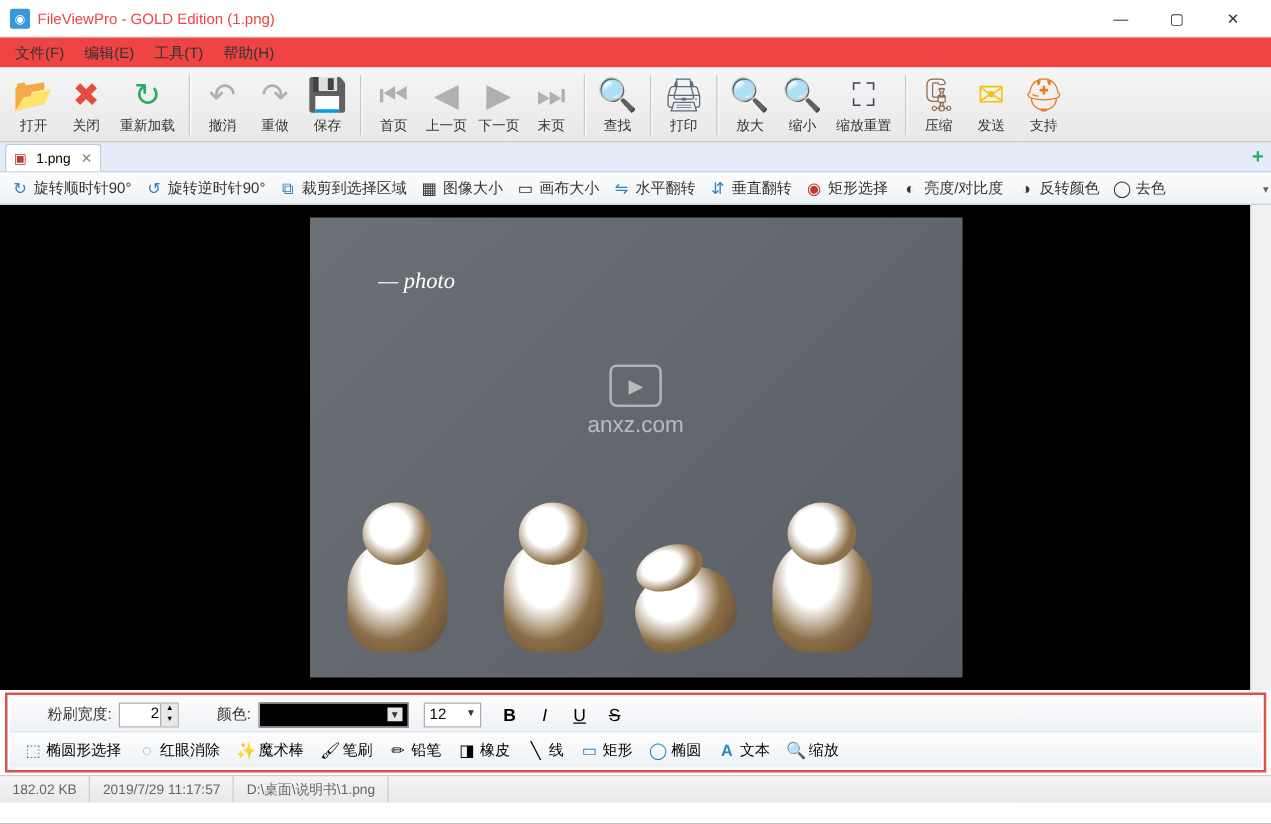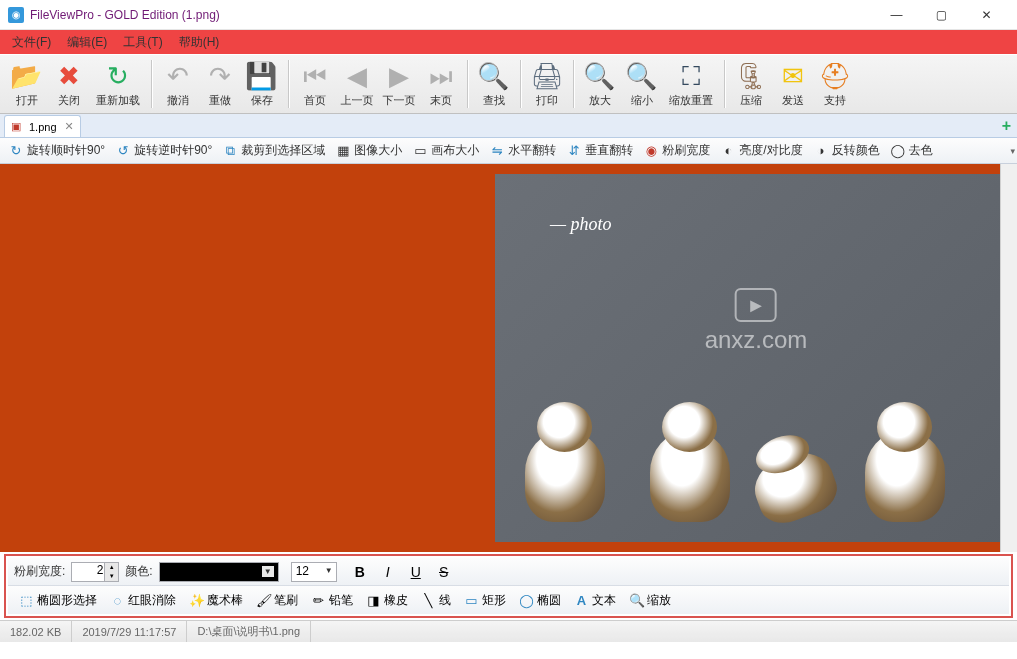--- a/index.html
+++ b/index.html
@@ -1,21 +1,21 @@
 <!DOCTYPE html>
 <html><head>
 <meta charset="utf-8">
 <style>
 * { margin: 0; padding: 0; box-sizing: border-box; font-family: "Microsoft YaHei", "Segoe UI", Arial, sans-serif; }
 body { width: 1017px; height: 659px; overflow: hidden; background: #fff; font-size: 12px; }
 
 .titlebar { height: 30px; background: #fff; display: flex; align-items: center; padding: 0 8px; border-bottom: 1px solid #e5e5e5; }
 .titlebar .app-icon { width: 16px; height: 16px; background: #3498db; border-radius: 2px; margin-right: 6px; display: flex; align-items: center; justify-content: center; }
 .titlebar .app-icon::before { content: "◉"; color: #fff; font-size: 10px; }
-.titlebar .title { color: #701a75; flex: 1; }
+.titlebar .title { color: #ef4444; flex: 1; }
 .titlebar .win-controls { display: flex; gap: 0; }
 .titlebar .win-btn { width: 45px; height: 28px; display: flex; align-items: center; justify-content: center; color: #333; }
 
 .menubar { height: 24px; display: flex; align-items: center; padding: 0 4px; background: #ef4444; }
 .menubar .menu-item { padding: 2px 8px; color: #333; }
 
 .main-toolbar { height: 60px; background: linear-gradient(#f5f5f5,#e8e8e8); border-top: 1px solid #fff; border-bottom: 1px solid #c0c0c0; display: flex; align-items: center; padding: 2px 4px; gap: 0; }
 .tb-group { display: flex; align-items: center; gap: 4px; padding: 0 4px; }
 .tb-sep { width: 1px; height: 48px; background: #c8c8c8; margin: 0 3px; box-shadow: 1px 0 0 #fff; }
 .tb-btn { display: flex; flex-direction: column; align-items: center; justify-content: center; width: 38px; height: 54px; border-radius: 2px; }
@@ -28,34 +28,34 @@
 .tab .file-ico { width: 14px; height: 14px; color: #c0392b; }
 .tab .close-x { color: #888; font-size: 11px; margin-left: 4px; }
 .tabstrip .add-tab { position: absolute; right: 6px; top: 3px; color: #27ae60; font-size: 16px; font-weight: bold; }
 
 .edit-toolbar { height: 26px; background: linear-gradient(#fdfdfd,#eef1f5); border-bottom: 1px solid #c8d0dc; display: flex; align-items: center; padding: 0 4px; gap: 2px; font-size: 12px; color: #333; }
 .edit-toolbar .etb-item { display: flex; align-items: center; gap: 3px; padding: 2px 4px; white-space: nowrap; }
 .edit-toolbar .etb-ico { width: 16px; height: 16px; display: flex; align-items: center; justify-content: center; font-size: 13px; }
 .edit-toolbar .chev { font-size: 9px; color: #666; position: absolute; right: 2px; }
 .edit-toolbar { position: relative; }
 
-.canvas-area { height: 388px; background: #c2410c; position: relative; overflow: hidden; display: flex; align-items: center; justify-content: flex-end; }
+.canvas-area { height: 388px; background: #000000; position: relative; overflow: hidden; display: flex; align-items: center; justify-content: center; }
 .image-view { width: 522px; height: 368px; background: linear-gradient(135deg,#6b7077 0%,#5a5f66 100%); position: relative; overflow: hidden; display: flex; align-items: flex-end; justify-content: center; }
 .puppy { position: absolute; bottom: 20px; }
 .puppy-body { width: 80px; height: 90px; background: radial-gradient(ellipse at 40% 30%, #fff 30%, #8b6f47 60%, #5a4530 100%); border-radius: 45% 45% 35% 35%; position: relative; }
 .puppy-head { width: 55px; height: 50px; background: radial-gradient(circle at 40% 40%, #fff 35%, #8b6f47 65%); border-radius: 50%; position: absolute; top: -30px; left: 12px; }
 .p1 { left: 30px; } .p2 { left: 155px; } .p3 { left: 260px; bottom: 10px; } .p4 { left: 370px; }
 .p3 .puppy-body { transform: rotate(-20deg) scaleY(0.7); }
 .watermark-sig { position: absolute; top: 40px; left: 55px; color: #fff; font-style: italic; font-size: 18px; font-family: cursive; }
 .watermark-ctr { position: absolute; top: 40%; left: 50%; transform: translate(-50%,-50%); color: rgba(255,255,255,0.55); font-size: 30px; font-weight: bold; text-align: center; pointer-events: none; }
 .scrollbar-v { position: absolute; right: 0; top: 0; bottom: 0; width: 17px; background: #f0f0f0; border-left: 1px solid #d0d0d0; }
 
 .highlight-box { border: 2px solid #d9534f; margin: 2px 4px; padding: 2px; }
 .paint-row1 { height: 28px; display: flex; align-items: center; gap: 6px; padding: 2px 6px; background: linear-gradient(#fdfdfd,#eef1f5); border-bottom: 1px solid #d8dde5; }
-.paint-row1 label { font-size: 12px; color: #333; }
+.paint-row1 label { font-size: 12px; color: #333; margin-left: 24px; }
 .paint-row1 .num-input { width: 48px; height: 20px; border: 1px solid #abadb3; text-align: right; padding: 0 15px 0 4px; position: relative; background: #fff; }
 .spinbtns { position: absolute; right: 0; top: 0; bottom: 0; width: 14px; display: flex; flex-direction: column; }
 .spinbtns div { flex: 1; background: #e8e8e8; border-left: 1px solid #abadb3; font-size: 6px; display: flex; align-items: center; justify-content: center; }
 .color-swatch { width: 120px; height: 20px; border: 1px solid #abadb3; background: #000; position: relative; }
 .color-swatch::after { content: "▼"; position: absolute; right: 4px; top: 3px; font-size: 8px; color: #333; background: #e8e8e8; padding: 1px 2px; }
 .font-select { width: 158px; height: 20px; border: 1px solid #abadb3; padding: 1px 18px 1px 4px; background: #fff; position: relative; }
 .font-select::after { content: "▼"; position: absolute; right: 4px; top: 3px; font-size: 8px; color: #333; }
 .size-select { width: 46px; height: 20px; border: 1px solid #abadb3; padding: 1px 14px 1px 4px; background: #fff; position: relative; }
 .size-select::after { content: "▼"; position: absolute; right: 3px; top: 3px; font-size: 8px; color: #333; }
 .fmt-btn { width: 22px; height: 20px; display: flex; align-items: center; justify-content: center; font-size: 14px; font-family: "Times New Roman", serif; border: 1px solid transparent; }
@@ -222,21 +222,21 @@
   <div class="etb-item">
       <span class="etb-ico" style="color:#2e86c1">⇋</span>
       <span>水平翻转</span>
     </div>
   <div class="etb-item">
       <span class="etb-ico" style="color:#2e86c1">⇵</span>
       <span>垂直翻转</span>
     </div>
   <div class="etb-item">
       <span class="etb-ico" style="color:#c0392b">◉</span>
-      <span>粉刷宽度</span>
+      <span>矩形选择</span>
     </div>
   <div class="etb-item">
       <span class="etb-ico">◐</span>
       <span>亮度/对比度</span>
     </div>
   <div class="etb-item">
       <span class="etb-ico">◑</span>
       <span>反转颜色</span>
     </div>
   <div class="etb-item">
@@ -244,21 +244,21 @@
       <span>去色</span>
     </div>
   <span class="chev">▾</span>
 </div>
 
 <div class="canvas-area">
   <div class="image-view">
     <div class="watermark-sig">— photo</div>
     <div class="watermark-ctr">
       <div style="font-size:14px;border:2px solid rgba(255,255,255,0.5);width:42px;height:34px;border-radius:6px;margin:0 auto 4px;display:flex;align-items:center;justify-content:center">▶</div>
-      <div style="font-size:24px;font-weight:normal">anxz.com</div>
+      <div style="font-size:18px;font-weight:normal">anxz.com</div>
     </div>
     <div class="puppy p1">
         <div class="puppy-body">
           <div class="puppy-head"></div>
         </div>
       </div>
     <div class="puppy p2">
         <div class="puppy-body">
           <div class="puppy-head"></div>
         </div>

